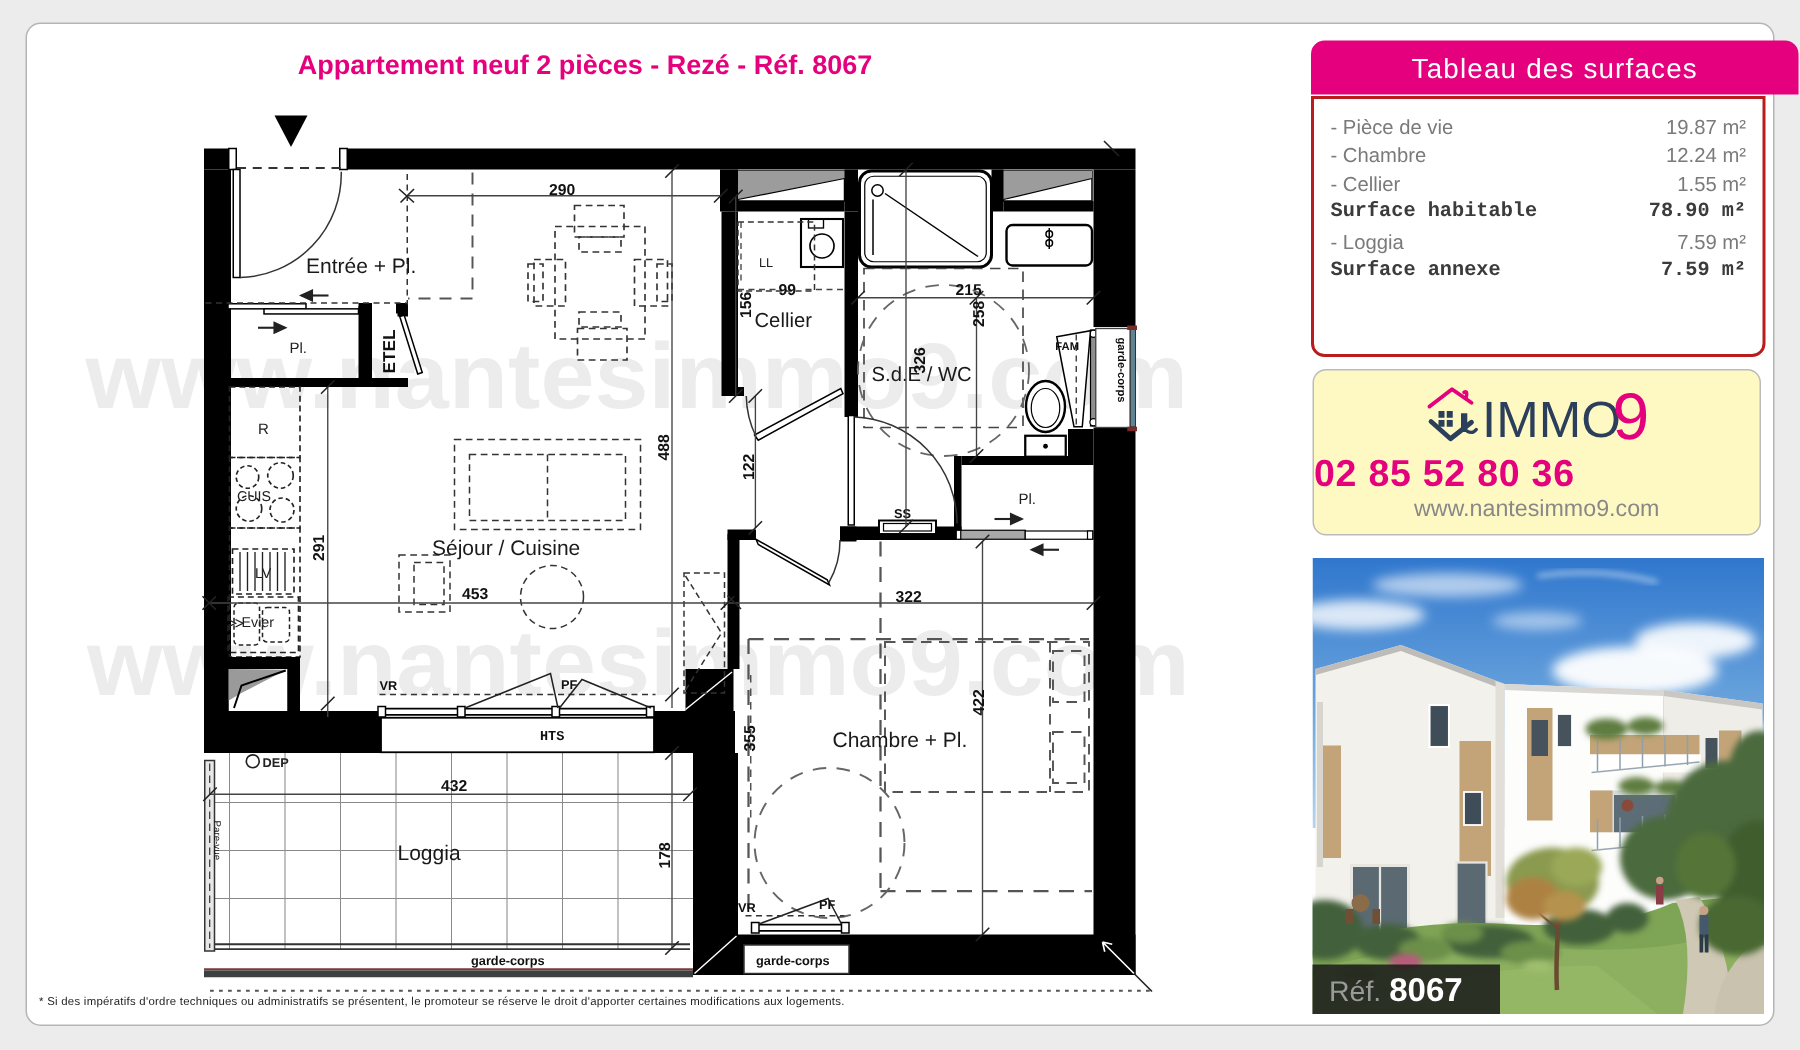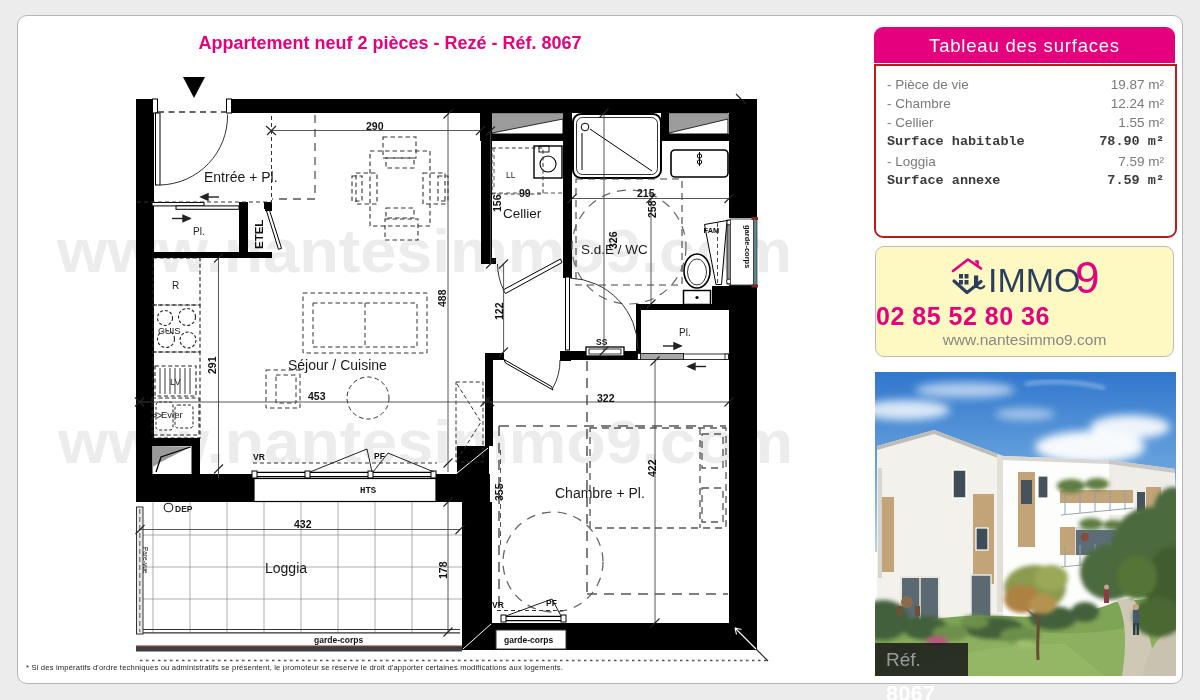--- a/index.html
+++ b/index.html
@@ -1,29 +1,29 @@
 <!DOCTYPE html>
 <html><head>
 <meta charset="utf-8">
 <style>
   html,body{margin:0;padding:0;width:1200px;height:700px;overflow:hidden;}
   body{background:#ececec;font-family:"Liberation Sans",sans-serif;position:relative;}
   .card{position:absolute;left:17px;top:15px;width:1164px;height:667px;background:#fff;border:1px solid #b5b5b5;border-radius:10px;}
   .title{position:absolute;left:130px;top:32.5px;width:520px;text-align:center;font-size:18px;font-weight:bold;color:#e5007d;letter-spacing:0px;z-index:3;}
   #plan{position:absolute;left:0;top:0;z-index:2;}
-  .tabhead{position:absolute;left:874px;top:27px;width:301px;height:36px;background:#e5007d;border-radius:9px 9px 0 0;color:#fff;text-align:center;line-height:37px;font-size:18.5px;letter-spacing:0.8px;z-index:3;}
+  .tabhead{position:absolute;left:874px;top:27px;width:325px;height:36px;background:#e5007d;border-radius:9px 9px 0 0;color:#fff;text-align:center;line-height:37px;font-size:18.5px;letter-spacing:0.8px;z-index:3;}
   .tabbody{position:absolute;left:874px;top:64px;width:299px;height:170px;background:#fff;border:2px solid #b91c1c;border-radius:0 0 9px 9px;z-index:3;font-size:13.5px;color:#7a7a7a;}
   .tr{display:flex;justify-content:space-between;padding:0 11px 0 11px;height:19.15px;line-height:19.15px;}
   .tr.b{color:#3b3b3b;font-weight:bold;font-family:Liberation Mono, monospace;}
   .tabbody .pad{padding-top:9px;}
   .immobox{position:absolute;left:875px;top:246px;width:297px;height:109px;background:#fef9c3;border:1px solid #bbb;border-radius:9px;z-index:3;}
   .phone{position:absolute;left:0;top:55px;width:100%;text-align:left;font-size:25px;font-weight:bold;color:#e5007d;letter-spacing:0.5px;}
   .url{position:absolute;left:0;top:84px;width:100%;text-align:center;font-size:15.5px;color:#888;}
   #photo{position:absolute;left:875px;top:372px;z-index:3;}
-  .refbox{position:absolute;left:875px;top:643px;width:93px;height:33px;background:rgba(25,25,25,0.85);z-index:4;line-height:33px;padding-left:11px;box-sizing:border-box;}
+  .refbox{position:absolute;left:875px;top:643px;width:125px;height:33px;background:rgba(25,25,25,0.85);z-index:4;line-height:33px;padding-left:11px;box-sizing:border-box;}
   .refbox .g{color:#9a9a9a;font-size:19px;}
   .refbox .w{color:#fff;font-size:22px;font-weight:bold;}
   .disc{position:absolute;left:26px;top:662.5px;font-size:7.6px;color:#222;z-index:3;letter-spacing:0.18px;}
 </style>
 </head>
 <body>
 
 <div class="card"></div>
 
 <div class="title">Appartement neuf 2 pièces - Rezé - Réf. 8067</div>

